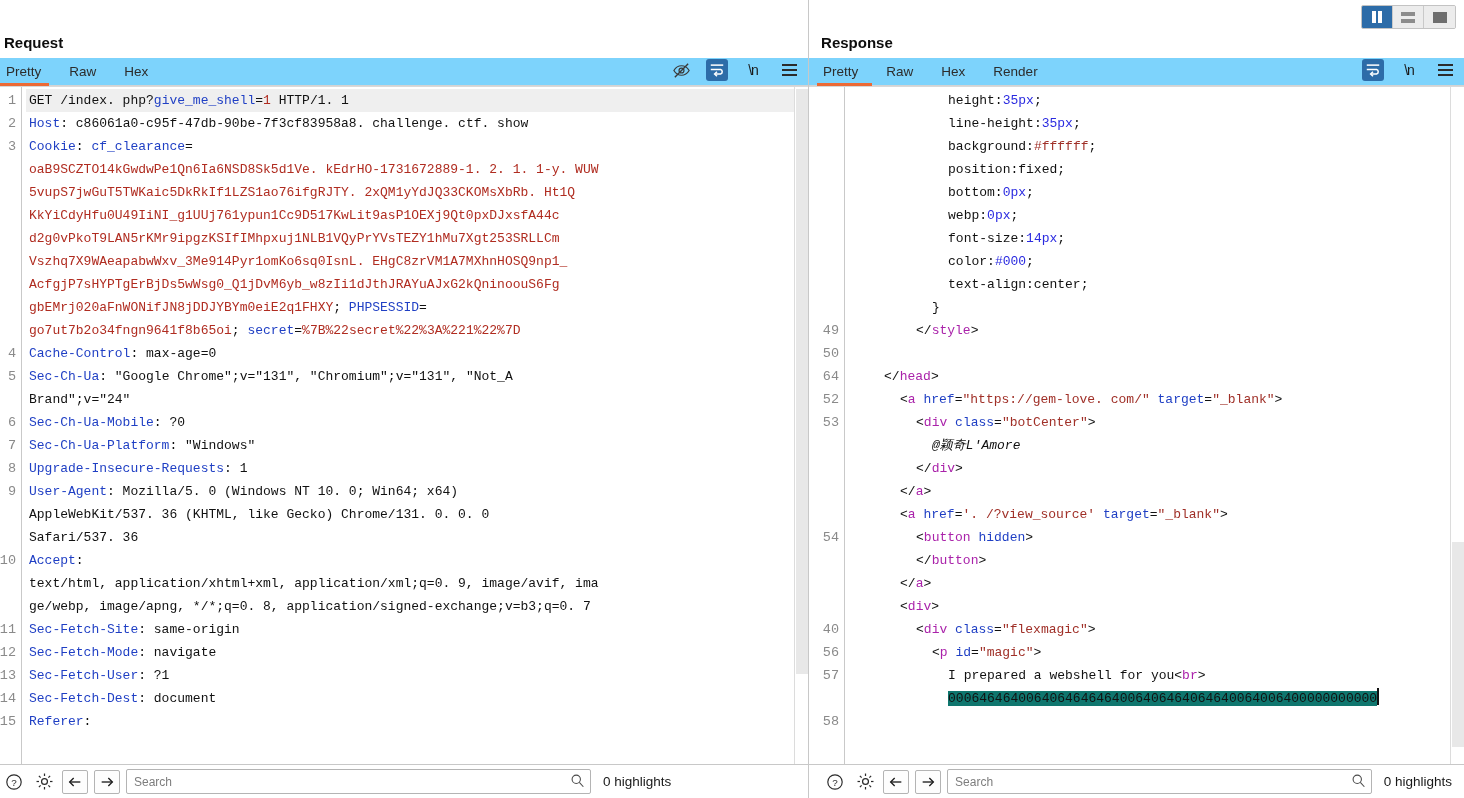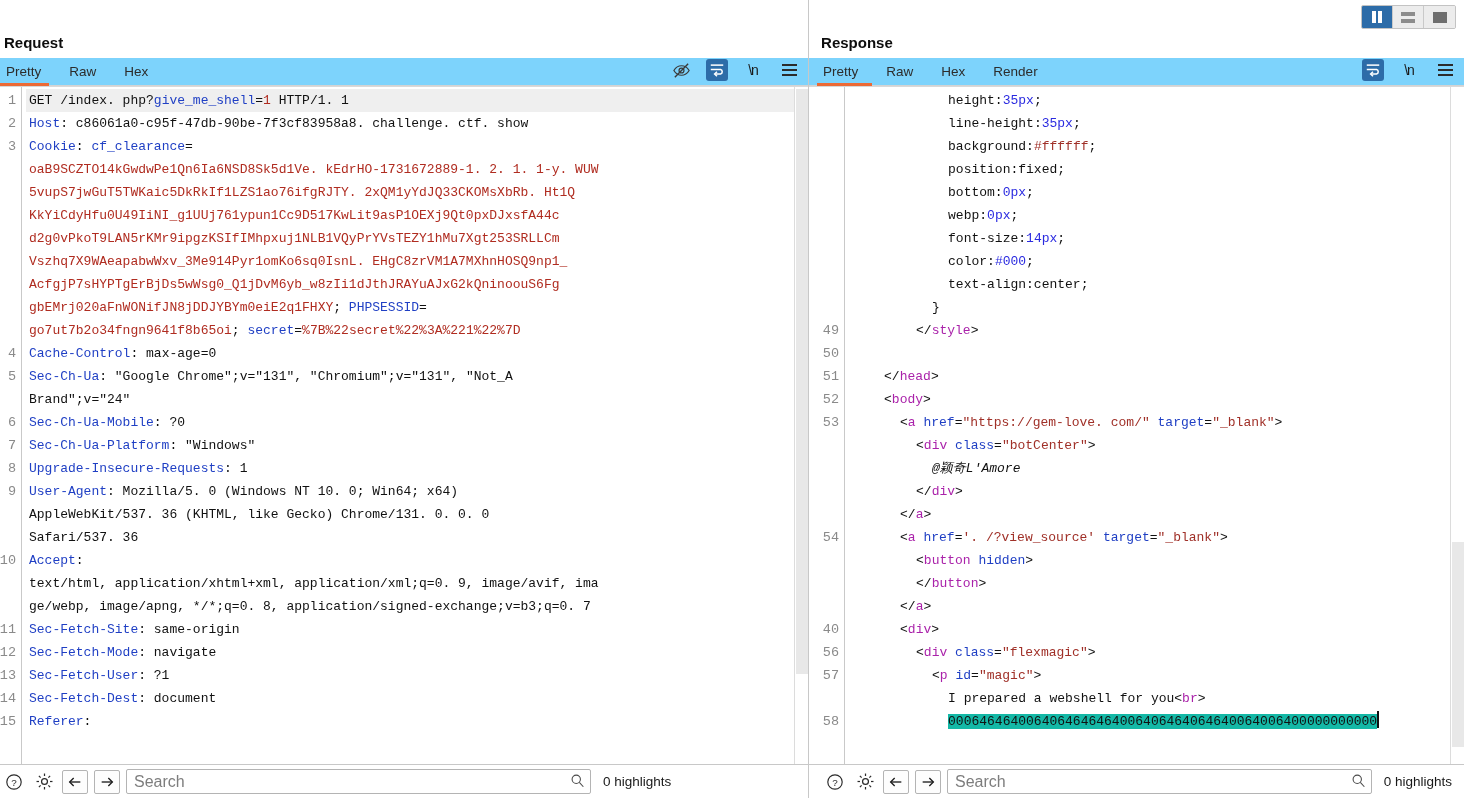--- a/index.html
+++ b/index.html
@@ -163,21 +163,21 @@
   .cline {
     height: 23px;
     line-height: 23px;
     font-family: "Liberation Mono", monospace;
     font-size: 13px;
     color: #111111;
     white-space: pre;
     padding-left: 3px;
   }
   .cline.hl { background: #efefef; }
-  .cline.sel-line span.sel { background: #14b8a6; }
+  .cline.sel-line span.sel { background: #0f766e; }
   .k-hdr  { color: #1f3fc4; }
   .k-red  { color: #b02c20; }
   .k-blue { color: #1f3fc4; }
   .k-tag  { color: #aa22aa; }
   .k-attr { color: #1f3fc4; }
   .k-str  { color: #a03028; }
   .k-num  { color: #2a2ae0; }
   .k-plain{ color: #111111; }
   .k-punct{ color: #111111; }
   .caret {
@@ -239,21 +239,21 @@
     max-width: 465px;
     height: 25px;
   }
   .searchinput {
     width: 100%;
     height: 25px;
     border: 1px solid #b4b4b4;
     border-radius: 2px;
     background: #ffffff;
     font-family: "Liberation Sans", sans-serif;
-    font-size: 16px;
+    font-size: 12px;
     color: #6a6a6a;
     padding: 0 26px 0 7px;
     outline: none;
   }
   .searchinput::placeholder { color: #7d7d7d; }
   .search-mag {
     position: absolute;
     right: 6px; top: 4px;
     pointer-events: none;
   }
@@ -481,21 +481,21 @@
           <div class="ln"></div>
           <div class="ln"></div>
           <div class="ln"></div>
           <div class="ln"></div>
           <div class="ln"></div>
           <div class="ln"></div>
           <div class="ln"></div>
           <div class="ln"></div>
           <div class="ln">49</div>
           <div class="ln">50</div>
-          <div class="ln">51</div>
+          <div class="ln">64</div>
           <div class="ln">52</div>
           <div class="ln">53</div>
           <div class="ln"></div>
           <div class="ln"></div>
           <div class="ln"></div>
           <div class="ln"></div>
           <div class="ln">54</div>
           <div class="ln"></div>
           <div class="ln"></div>
           <div class="ln"></div>
@@ -512,21 +512,20 @@
           <div class="cline" style="padding-left: 99px;"><span class="k-plain">position</span><span class="k-punct">:fixed;</span></div>
           <div class="cline" style="padding-left: 99px;"><span class="k-plain">bottom</span><span class="k-punct">:</span><span class="k-num">0px</span><span class="k-punct">;</span></div>
           <div class="cline" style="padding-left: 99px;"><span class="k-plain">webp</span><span class="k-punct">:</span><span class="k-num">0px</span><span class="k-punct">;</span></div>
           <div class="cline" style="padding-left: 99px;"><span class="k-plain">font-size</span><span class="k-punct">:</span><span class="k-num">14px</span><span class="k-punct">;</span></div>
           <div class="cline" style="padding-left: 99px;"><span class="k-plain">color</span><span class="k-punct">:</span><span class="k-num">#000</span><span class="k-punct">;</span></div>
           <div class="cline" style="padding-left: 99px;"><span class="k-plain">text-align</span><span class="k-punct">:center;</span></div>
           <div class="cline" style="padding-left: 83px;"><span class="k-punct">}</span></div>
           <div class="cline" style="padding-left: 67px;"><span class="k-punct">&lt;/</span><span class="k-tag">style</span><span class="k-punct">&gt;</span></div>
           <div class="cline"></div>
           <div class="cline" style="padding-left: 35px;"><span class="k-punct">&lt;/</span><span class="k-tag">head</span><span class="k-punct">&gt;</span></div>
-          <div class="cline" style="padding-left: 35px;"><span class="k-punct">&lt;</span><span class="k-tag">body</span><span class="k-punct">&gt;</span></div>
           <div class="cline" style="padding-left: 51px;"><span class="k-punct">&lt;</span><span class="k-tag">a </span><span class="k-attr">href</span><span class="k-punct">=</span><span class="k-str">"https://gem-love. com/"</span><span class="k-punct"> </span><span class="k-attr">target</span><span class="k-punct">=</span><span class="k-str">"_blank"</span><span class="k-punct">&gt;</span></div>
           <div class="cline" style="padding-left: 67px;"><span class="k-punct">&lt;</span><span class="k-tag">div </span><span class="k-attr">class</span><span class="k-punct">=</span><span class="k-str">"botCenter"</span><span class="k-punct">&gt;</span></div>
           <div class="cline" style="padding-left: 83px; font-style: italic;"><span class="k-plain">@颖奇L'Amore</span></div>
           <div class="cline" style="padding-left: 67px;"><span class="k-punct">&lt;/</span><span class="k-tag">div</span><span class="k-punct">&gt;</span></div>
           <div class="cline" style="padding-left: 51px;"><span class="k-punct">&lt;/</span><span class="k-tag">a</span><span class="k-punct">&gt;</span></div>
           <div class="cline" style="padding-left: 51px;"><span class="k-punct">&lt;</span><span class="k-tag">a </span><span class="k-attr">href</span><span class="k-punct">=</span><span class="k-str">'. /?view_source'</span><span class="k-punct"> </span><span class="k-attr">target</span><span class="k-punct">=</span><span class="k-str">"_blank"</span><span class="k-punct">&gt;</span></div>
           <div class="cline" style="padding-left: 67px;"><span class="k-punct">&lt;</span><span class="k-tag">button </span><span class="k-attr">hidden</span><span class="k-punct">&gt;</span></div>
           <div class="cline" style="padding-left: 67px;"><span class="k-punct">&lt;/</span><span class="k-tag">button</span><span class="k-punct">&gt;</span></div>
           <div class="cline" style="padding-left: 51px;"><span class="k-punct">&lt;/</span><span class="k-tag">a</span><span class="k-punct">&gt;</span></div>
           <div class="cline" style="padding-left: 51px;"><span class="k-punct">&lt;</span><span class="k-tag">div</span><span class="k-punct">&gt;</span></div>

